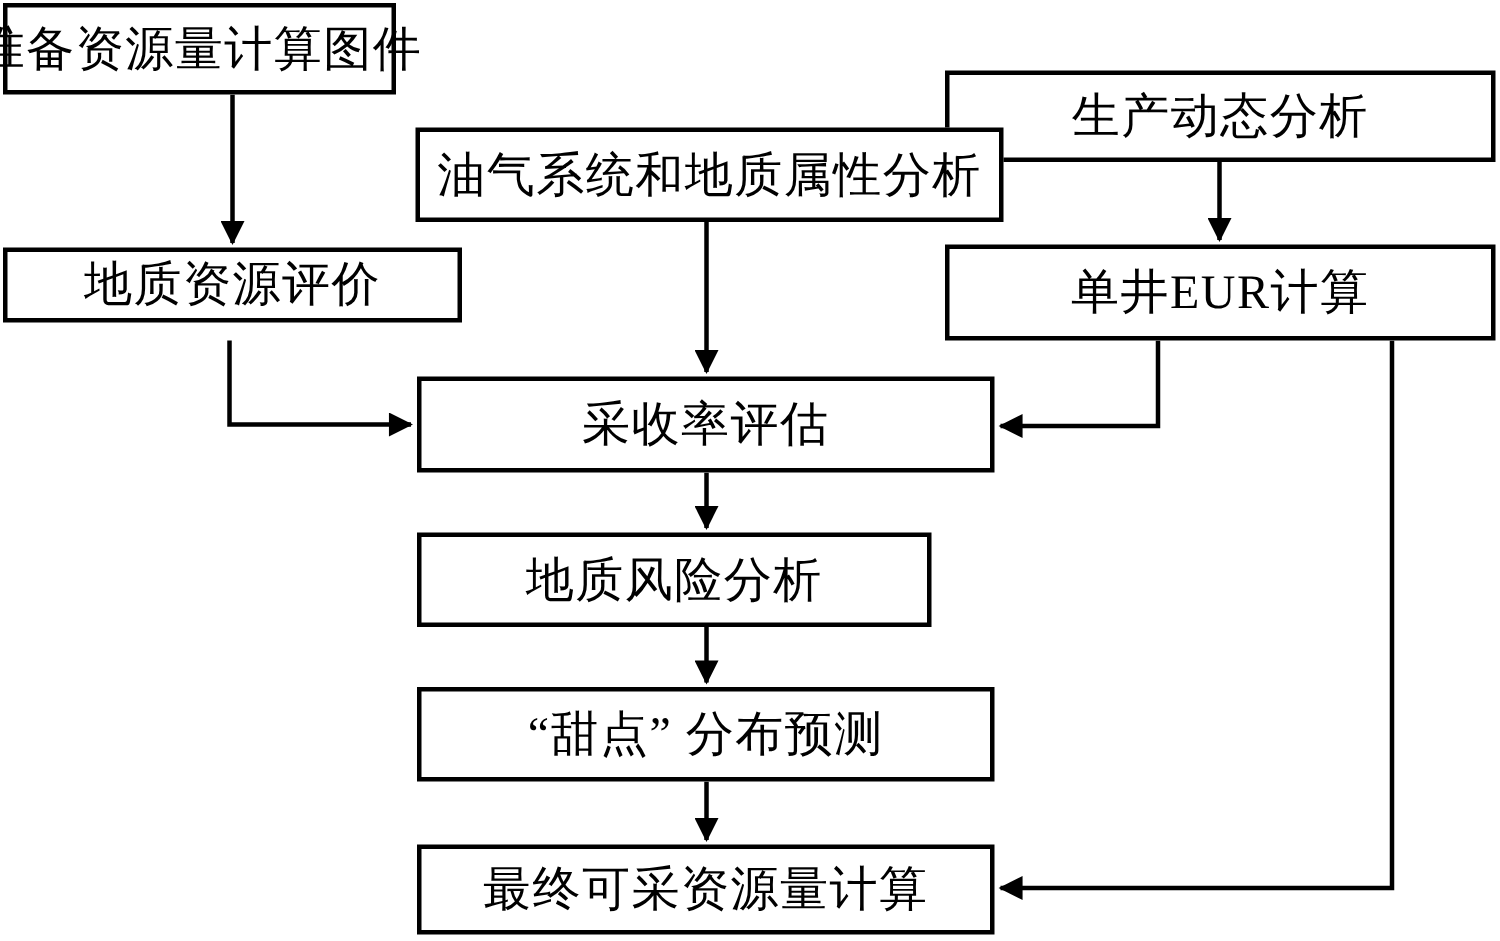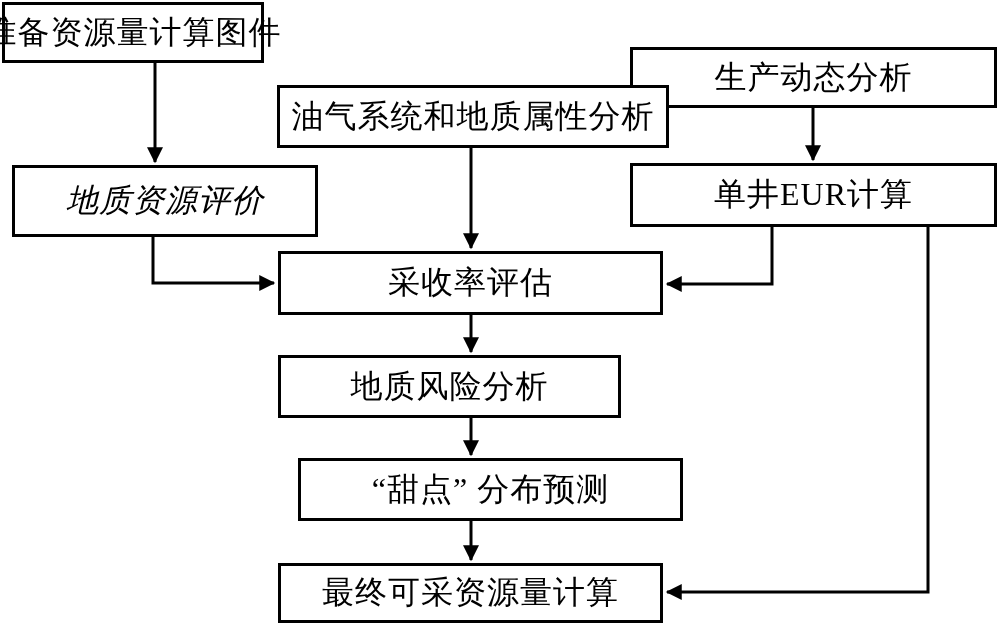--- a/index.html
+++ b/index.html
@@ -22,25 +22,25 @@
     text-align:center;
     font-size:32px;
     color:#000000;
     letter-spacing:1px;
     white-space:nowrap;
   }
   
   #n-prepare   {left:2px;   top:2px;   width:262px; height:61px;text-align:right;}
   #n-production{left:630px; top:2px;   width:367px; height:61px;margin-top:45px;}
   #n-petroleum {left:277px; top:85px;  width:392px; height:63px;}
-  #n-geoeval   {left:12px;   top:165px; width:306px; height:72px;font-style:italic;}
+  #n-geoeval   {left:2px;   top:165px; width:306px; height:50px;}
   #n-eur       {left:630px; top:163px; width:367px; height:64px;}
   #n-recovery  {left:278px; top:251px; width:385px; height:64px;}
   #n-risk      {left:278px; top:355px; width:343px; height:63px;}
-  #n-sweetspot {left:278px; top:458px; width:385px; height:63px;margin-left:20px;}
+  #n-sweetspot {left:278px; top:458px; width:385px; height:63px;}
   #n-final     {left:278px; top:563px; width:385px; height:60px;text-align:right;}
 </style>
 </head>
 <body>
 
 <div id="canvas">
 
   <svg id="wires" viewBox="0 0 1000 627" xmlns="http://www.w3.org/2000/svg">
     <defs>
       <marker id="ah" viewBox="0 0 10 10" refX="9.2" refY="5" markerUnits="userSpaceOnUse" markerWidth="22" markerHeight="16" orient="auto">

